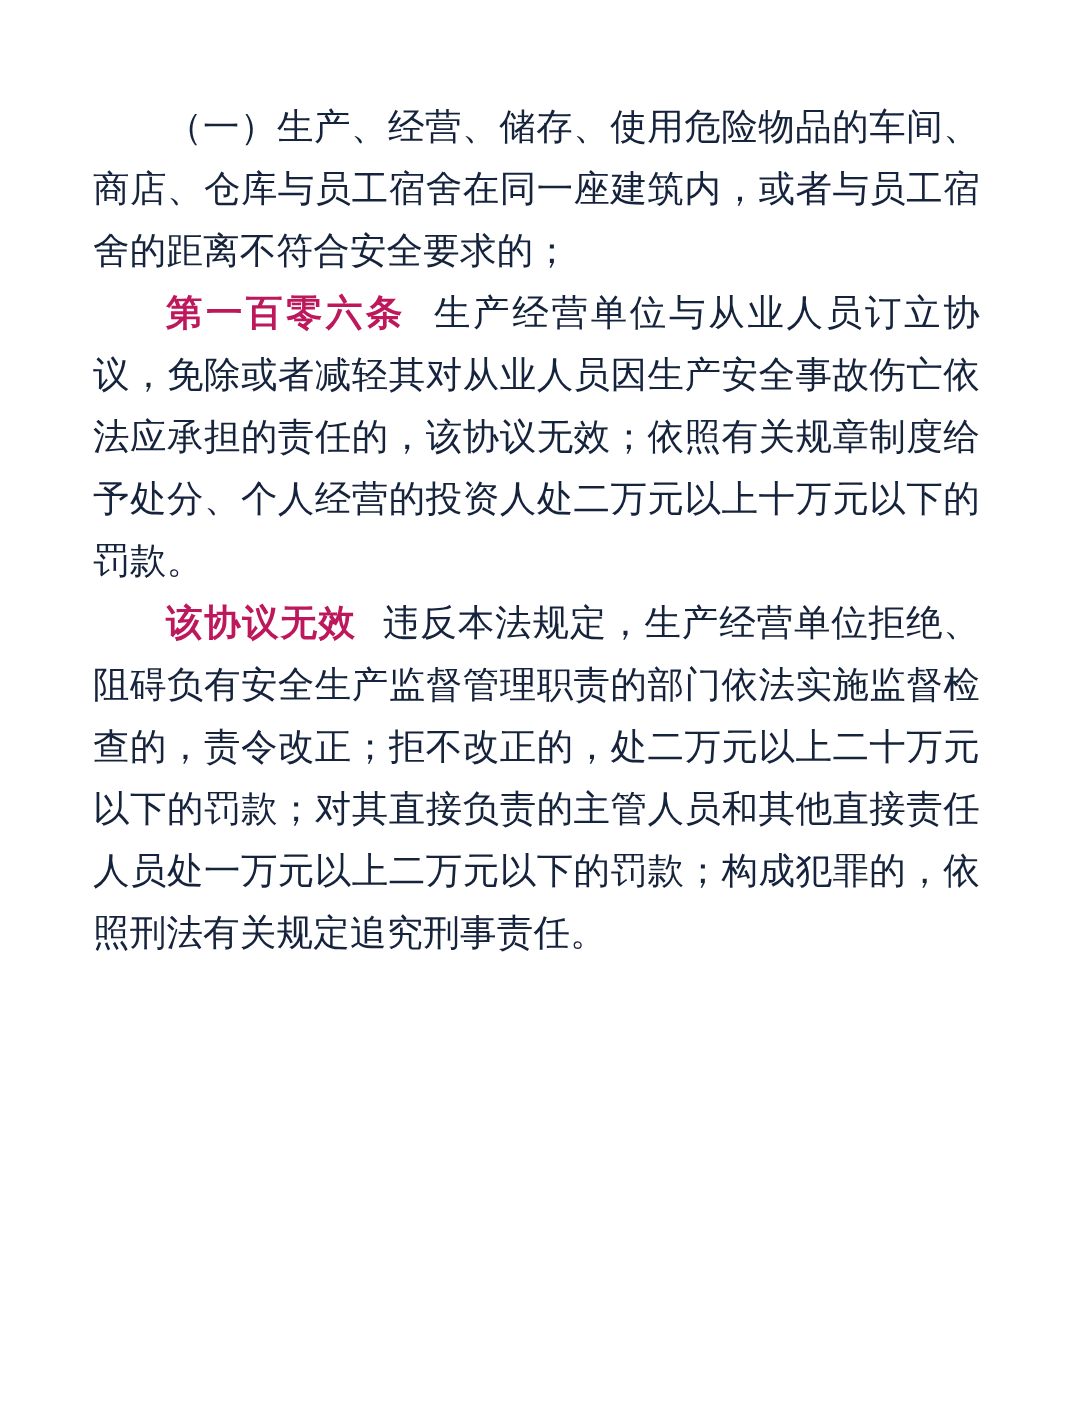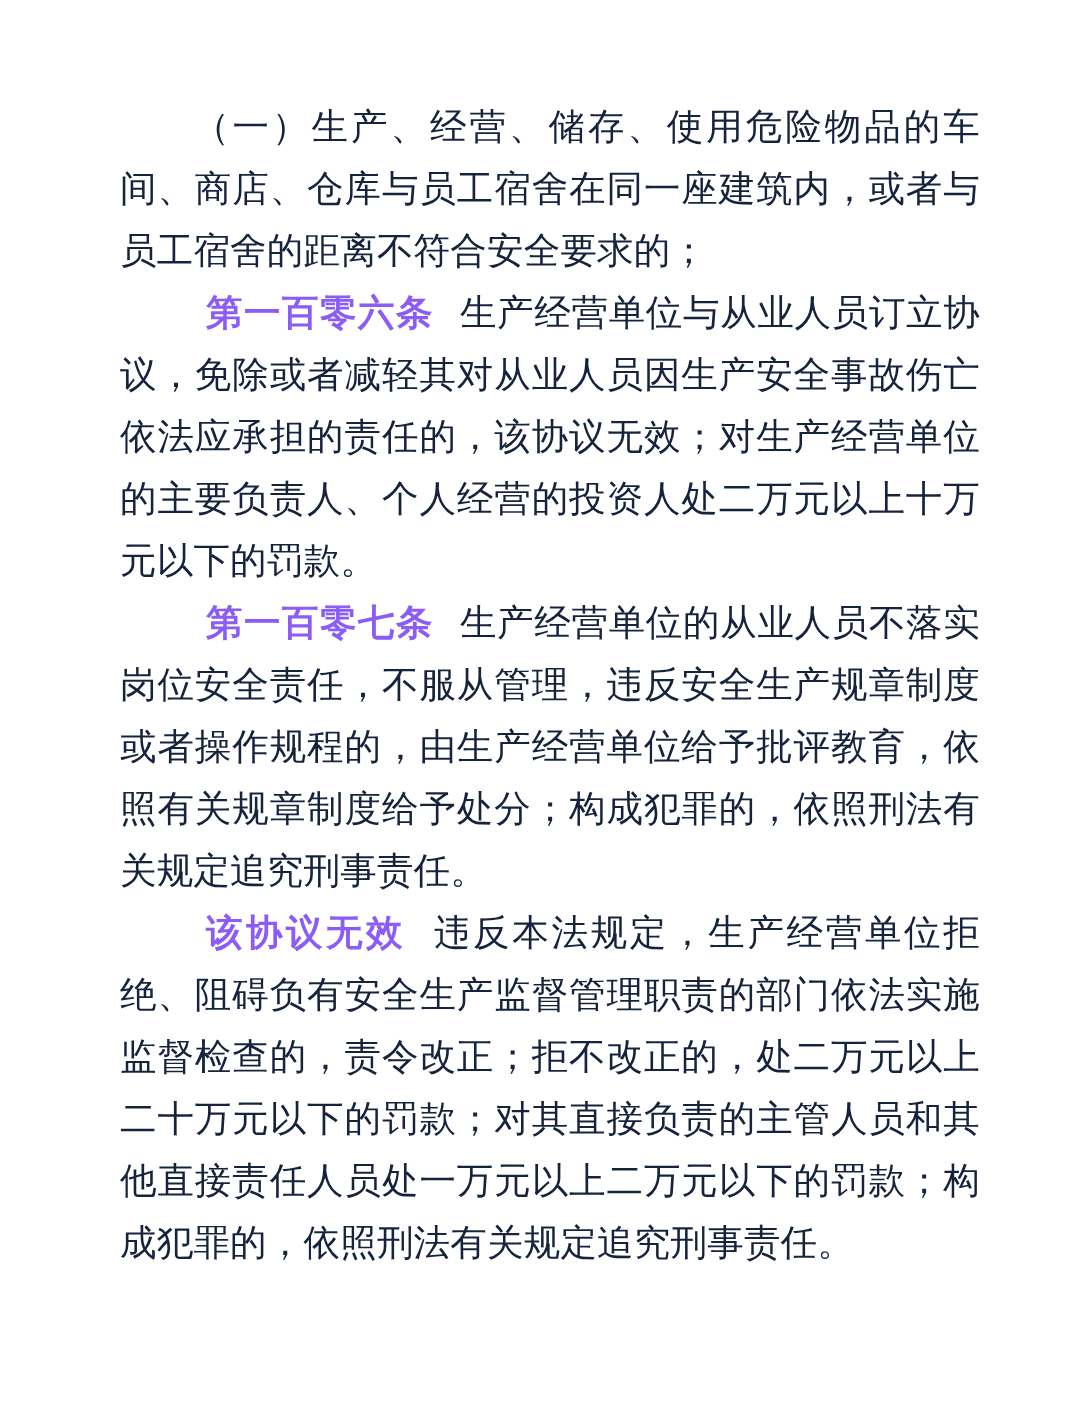--- a/index.html
+++ b/index.html
@@ -11,66 +11,62 @@
     height: 1413px;
     background: #ffffff;
     font-family: "DejaVu Serif", "Liberation Serif", serif;
     color: #1b2740;
     overflow: hidden;
   }
   .page {
     box-sizing: border-box;
     width: 1080px;
     height: 1413px;
-    padding: 96px 100px 40px 120px;
+    padding: 96px 100px 40px 93px;
     background: #ffffff;
   }
   .doc-body {
     font-size: 36.5px;
     line-height: 62px;
     color: #16233c;
     letter-spacing: 0.2px;
     text-align: justify;
     text-justify: inter-ideograph;
   }
   .para {
     margin: 0 0 0 0;
     text-indent: 2em;
   }
   .para + .para {
     margin-top: 0px;
   }
   .art-label {
     font-weight: 700;
     letter-spacing: 1px;
-    color: #8b5cf6;
-    margin-left: 13px;
+    color: #be185d;
   }
   .gap-after-label {
     display: inline-block;
     width: 0.7em;
   }
 </style>
 </head>
 <body>
 
 <div class="page">
   <div class="doc-body">
 
     <p class="para">
       <span>（一）生产、经营、储存、使用危险物品的车间、商店、仓库与员工宿舍在同一座建筑内，或者与员工宿舍的距离不符合安全要求的；</span>
     </p>
 
 
     <p class="para">
-      <span class="art-label">第一百零六条</span><span class="gap-after-label"></span><span>生产经营单位与从业人员订立协议，免除或者减轻其对从业人员因生产安全事故伤亡依法应承担的责任的，该协议无效；对生产经营单位的主要负责人、个人经营的投资人处二万元以上十万元以下的罚款。</span>
+      <span class="art-label">第一百零六条</span><span class="gap-after-label"></span><span>生产经营单位与从业人员订立协议，免除或者减轻其对从业人员因生产安全事故伤亡依法应承担的责任的，该协议无效；依照有关规章制度给予处分、个人经营的投资人处二万元以上十万元以下的罚款。</span>
     </p>
 
-    <p class="para">
-      <span class="art-label">第一百零七条</span><span class="gap-after-label"></span><span>生产经营单位的从业人员不落实岗位安全责任，不服从管理，违反安全生产规章制度或者操作规程的，由生产经营单位给予批评教育，依照有关规章制度给予处分；构成犯罪的，依照刑法有关规定追究刑事责任。</span>
-    </p>
 
     <p class="para">
       <span class="art-label">该协议无效</span><span class="gap-after-label"></span><span>违反本法规定，生产经营单位拒绝、阻碍负有安全生产监督管理职责的部门依法实施监督检查的，责令改正；拒不改正的，处二万元以上二十万元以下的罚款；对其直接负责的主管人员和其他直接责任人员处一万元以上二万元以下的罚款；构成犯罪的，依照刑法有关规定追究刑事责任。</span>
     </p>
 
   </div>
 </div>
 
 </body></html>

